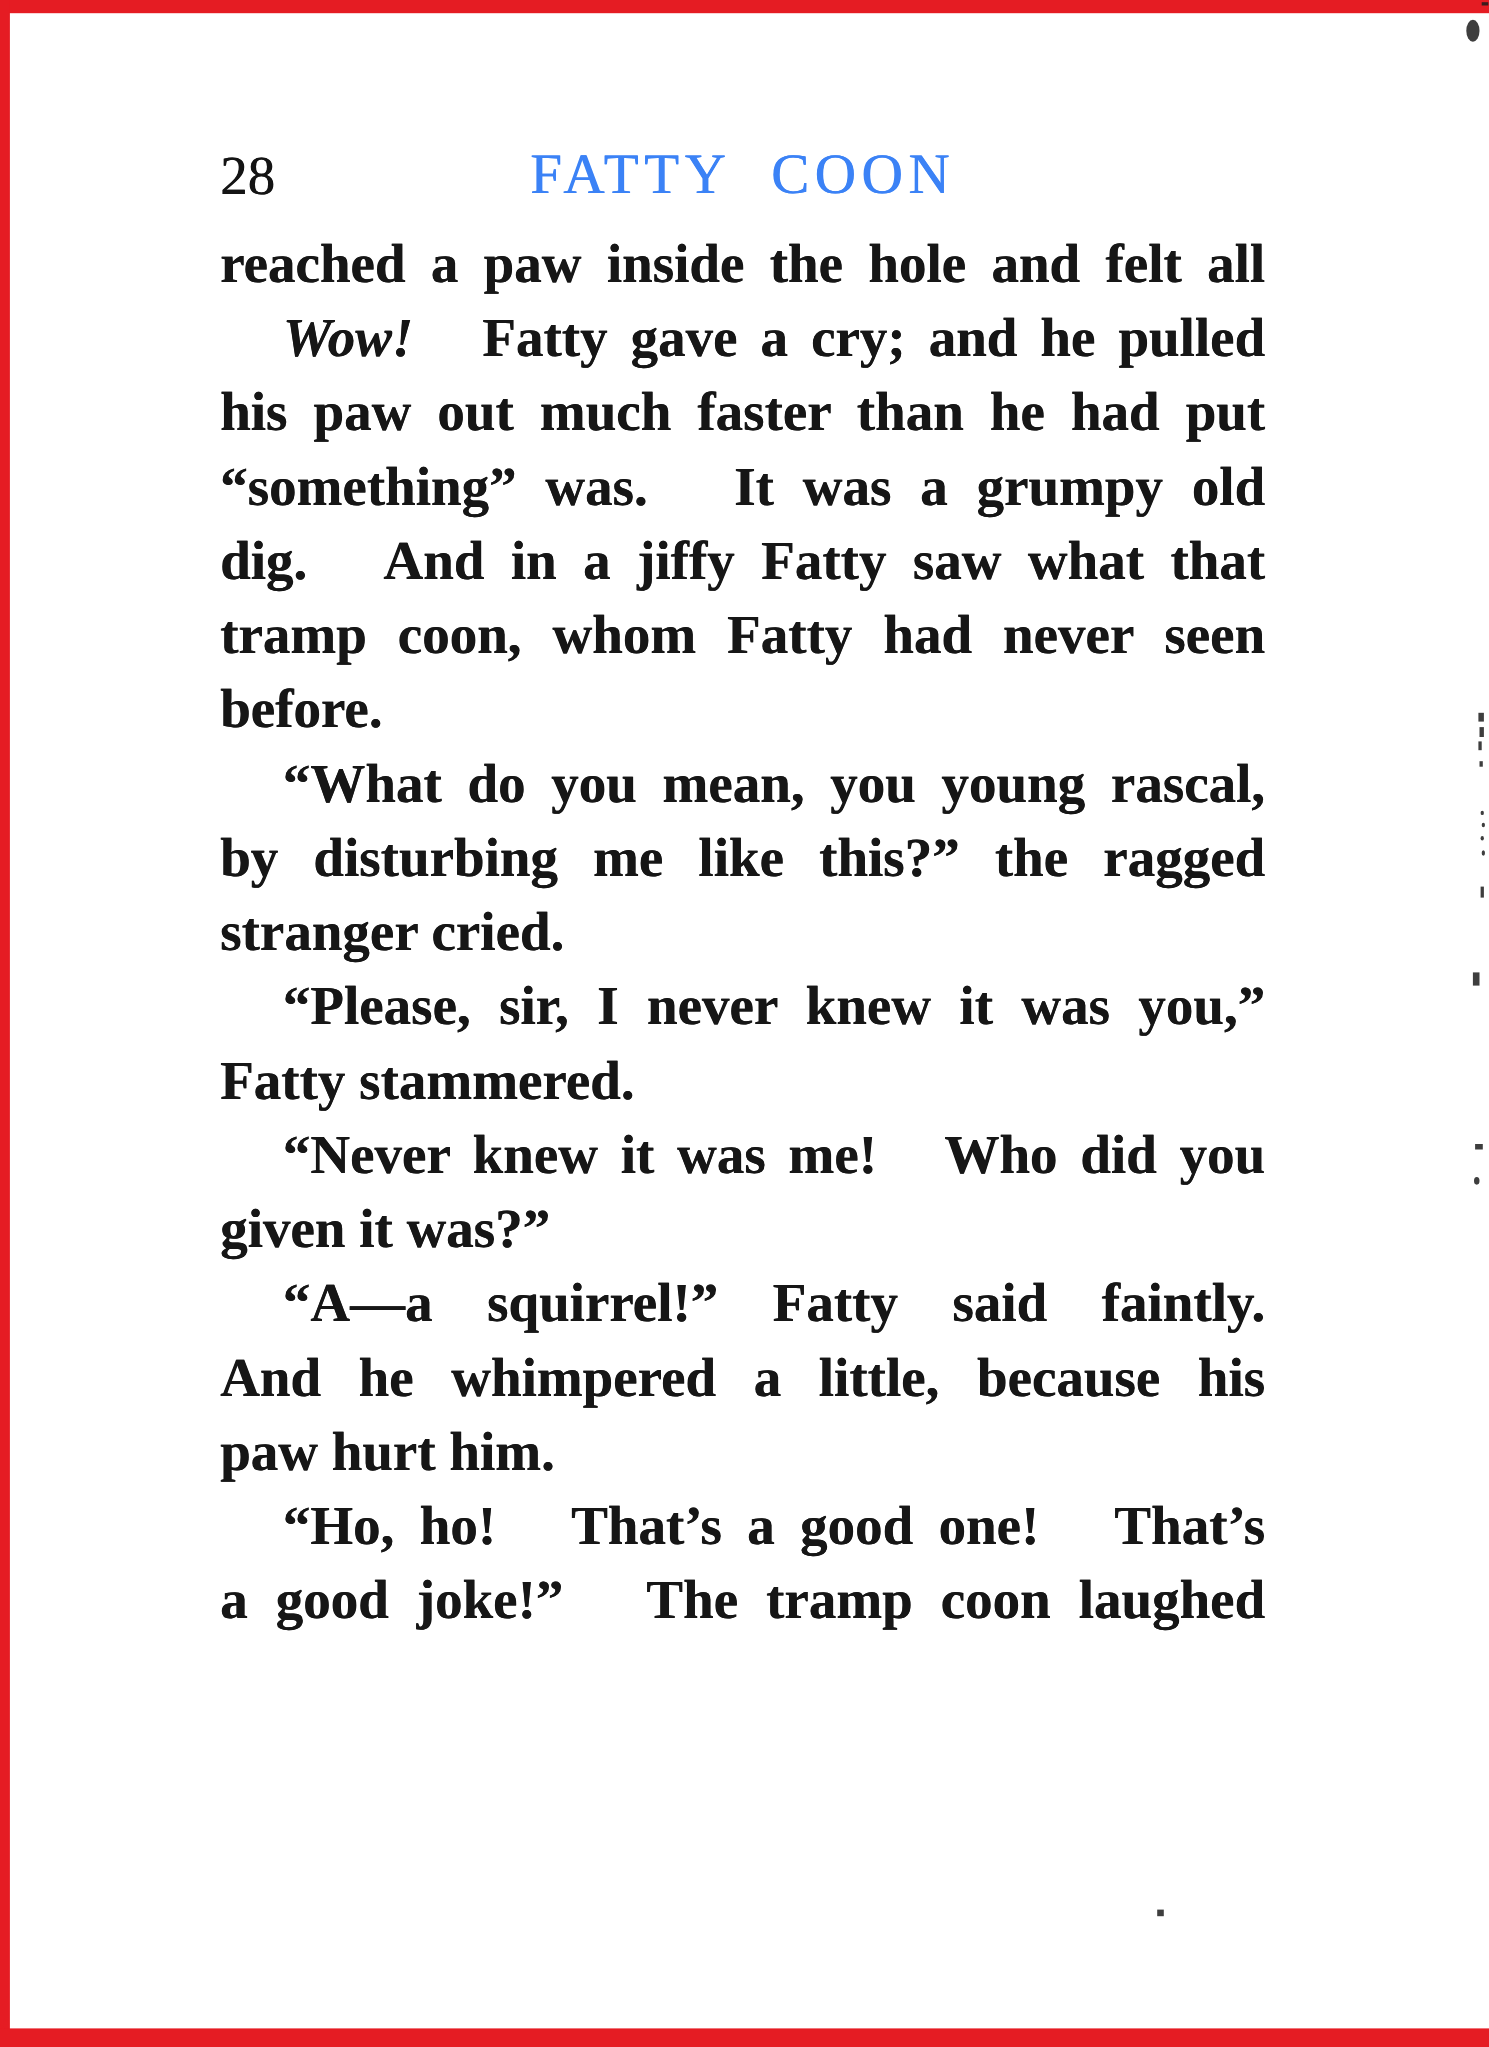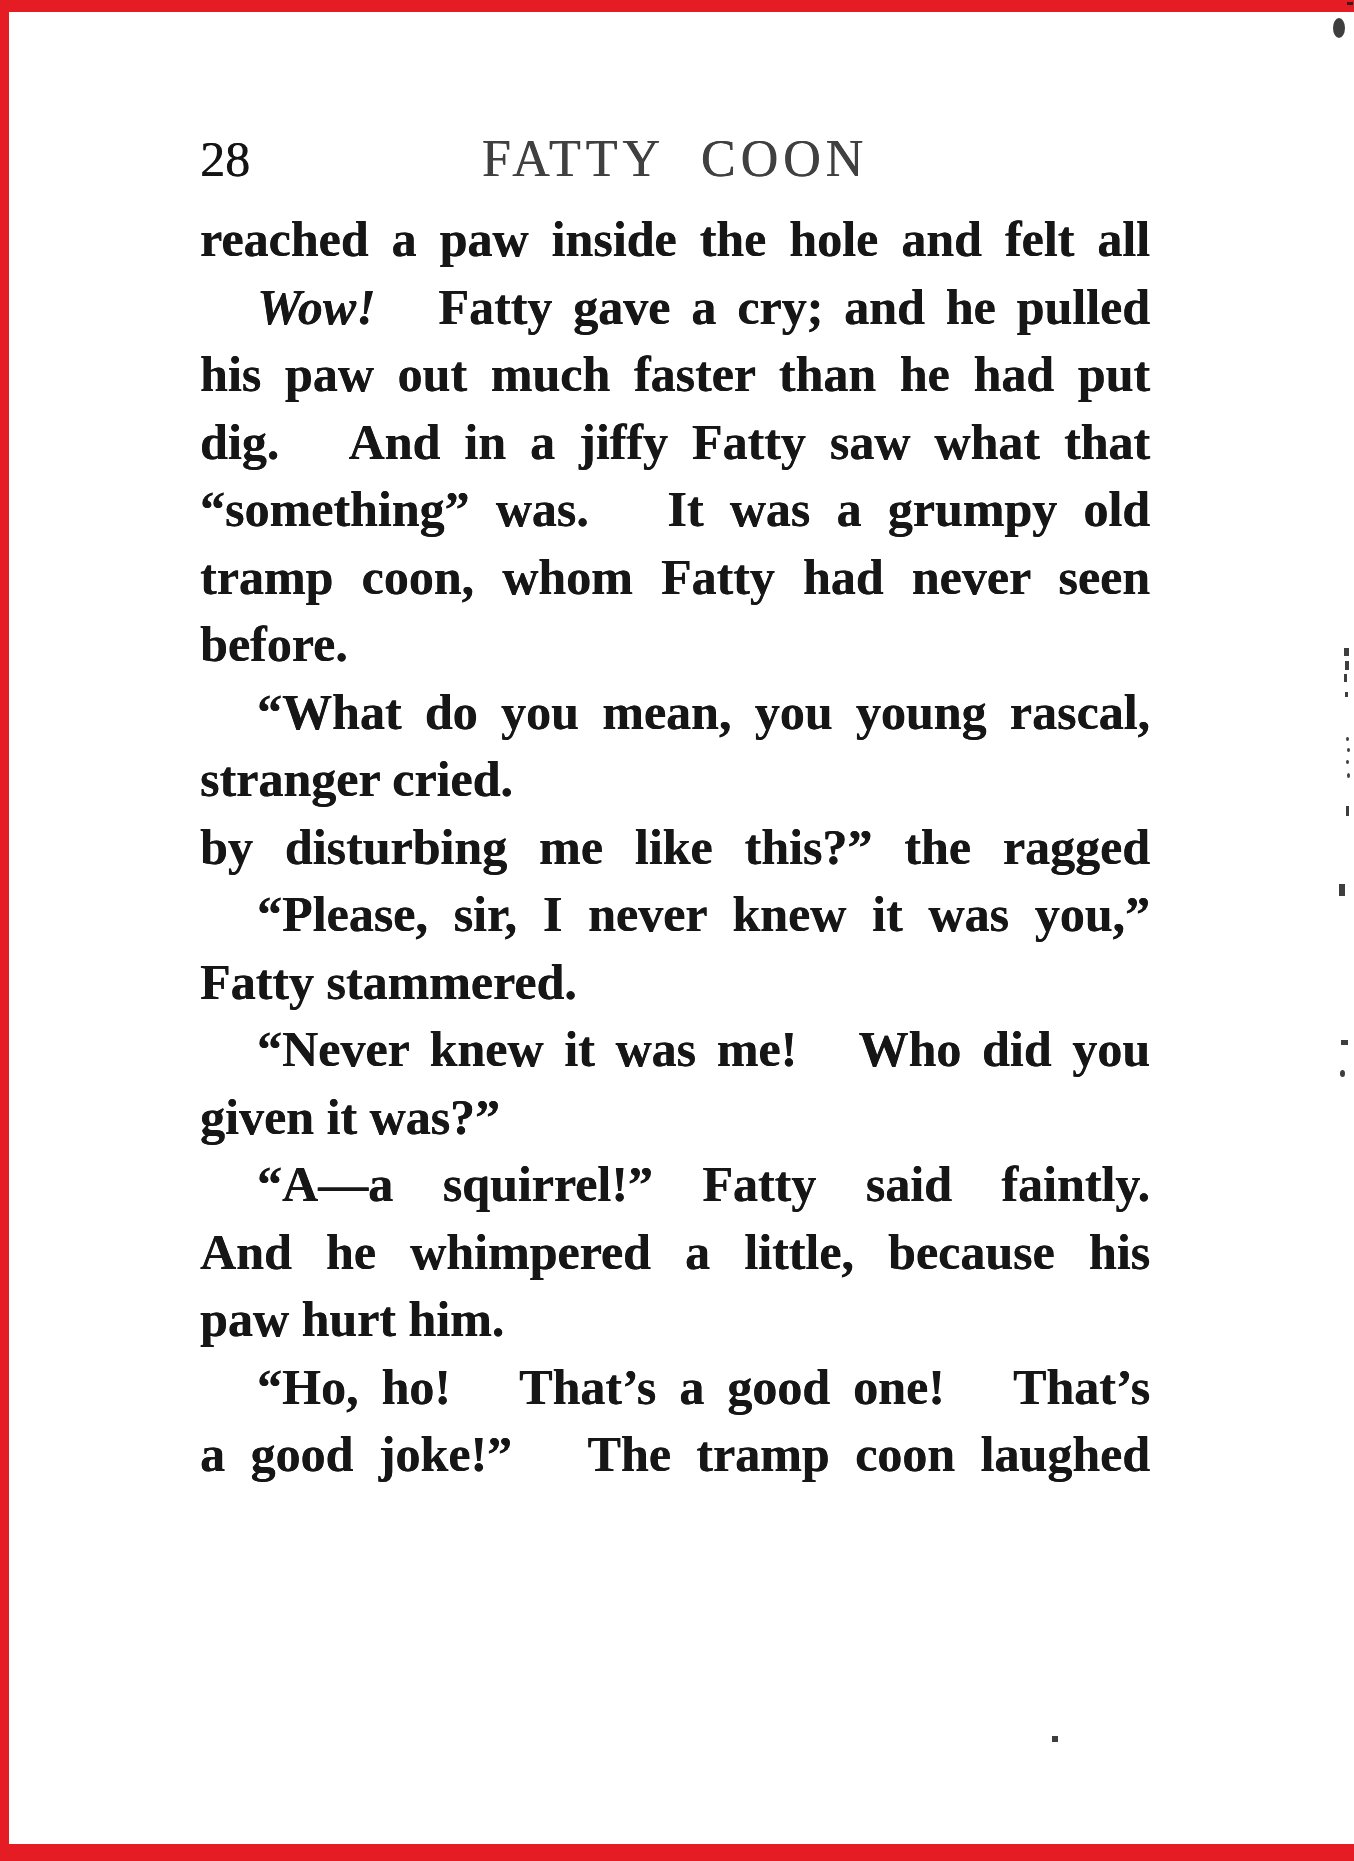--- a/index.html
+++ b/index.html
@@ -19,21 +19,21 @@
   
   .header{position:absolute;left:200px;top:128px;width:950px;height:62px;}
   .pagenum{
     position:absolute;left:0;bottom:0;
     font-size:50px;line-height:62px;color:#141414;
     text-shadow:0.4px 0 0 currentColor;
   }
   .title{
     position:absolute;left:0;bottom:0;width:100%;
     text-align:center;
-    font-size:52px;line-height:62px;color:#404040;
+    font-size:52px;line-height:62px;color:#3b82f6;
     letter-spacing:5px;word-spacing:20px;
     text-shadow:0.5px 0 0 currentColor;
   }
 
   
   .text-block{
     position:absolute;left:200px;top:206px;width:950px;
     font-size:50px;color:#161616;
     text-shadow:0.35px 0 0 currentColor;
   }
@@ -61,27 +61,27 @@
 
   <div class="header">
     <span class="pagenum">28</span>
     <span class="title">FATTY COON</span>
   </div>
 
   <div class="text-block">
       <div class="line j">reached a paw inside the hole and felt all</div>
       <div class="line j ind"><i>Wow!</i>   Fatty gave a cry; and he pulled</div>
       <div class="line j">his paw out much faster than he had put</div>
+      <div class="line j">“something” was.   It was a grumpy old</div>
       <div class="line j">dig.   And in a jiffy Fatty saw what that</div>
-      <div class="line j">“something” was.   It was a grumpy old</div>
       <div class="line j">tramp coon, whom Fatty had never seen</div>
       <div class="line">before.</div>
       <div class="line j ind">“What do you mean, you young rascal,</div>
+      <div class="line j">by disturbing me like this?” the ragged</div>
       <div class="line">stranger cried.</div>
-      <div class="line j">by disturbing me like this?” the ragged</div>
       <div class="line j ind">“Please, sir, I never knew it was you,”</div>
       <div class="line">Fatty stammered.</div>
       <div class="line j ind">“Never knew it was me!   Who did you</div>
       <div class="line">given it was?”</div>
       <div class="line j ind">“A—a squirrel!” Fatty said faintly.</div>
       <div class="line j">And he whimpered a little, because his</div>
       <div class="line">paw hurt him.</div>
       <div class="line j ind">“Ho, ho!   That’s a good one!   That’s</div>
       <div class="line j">a good joke!”   The tramp coon laughed</div>
     </div>

